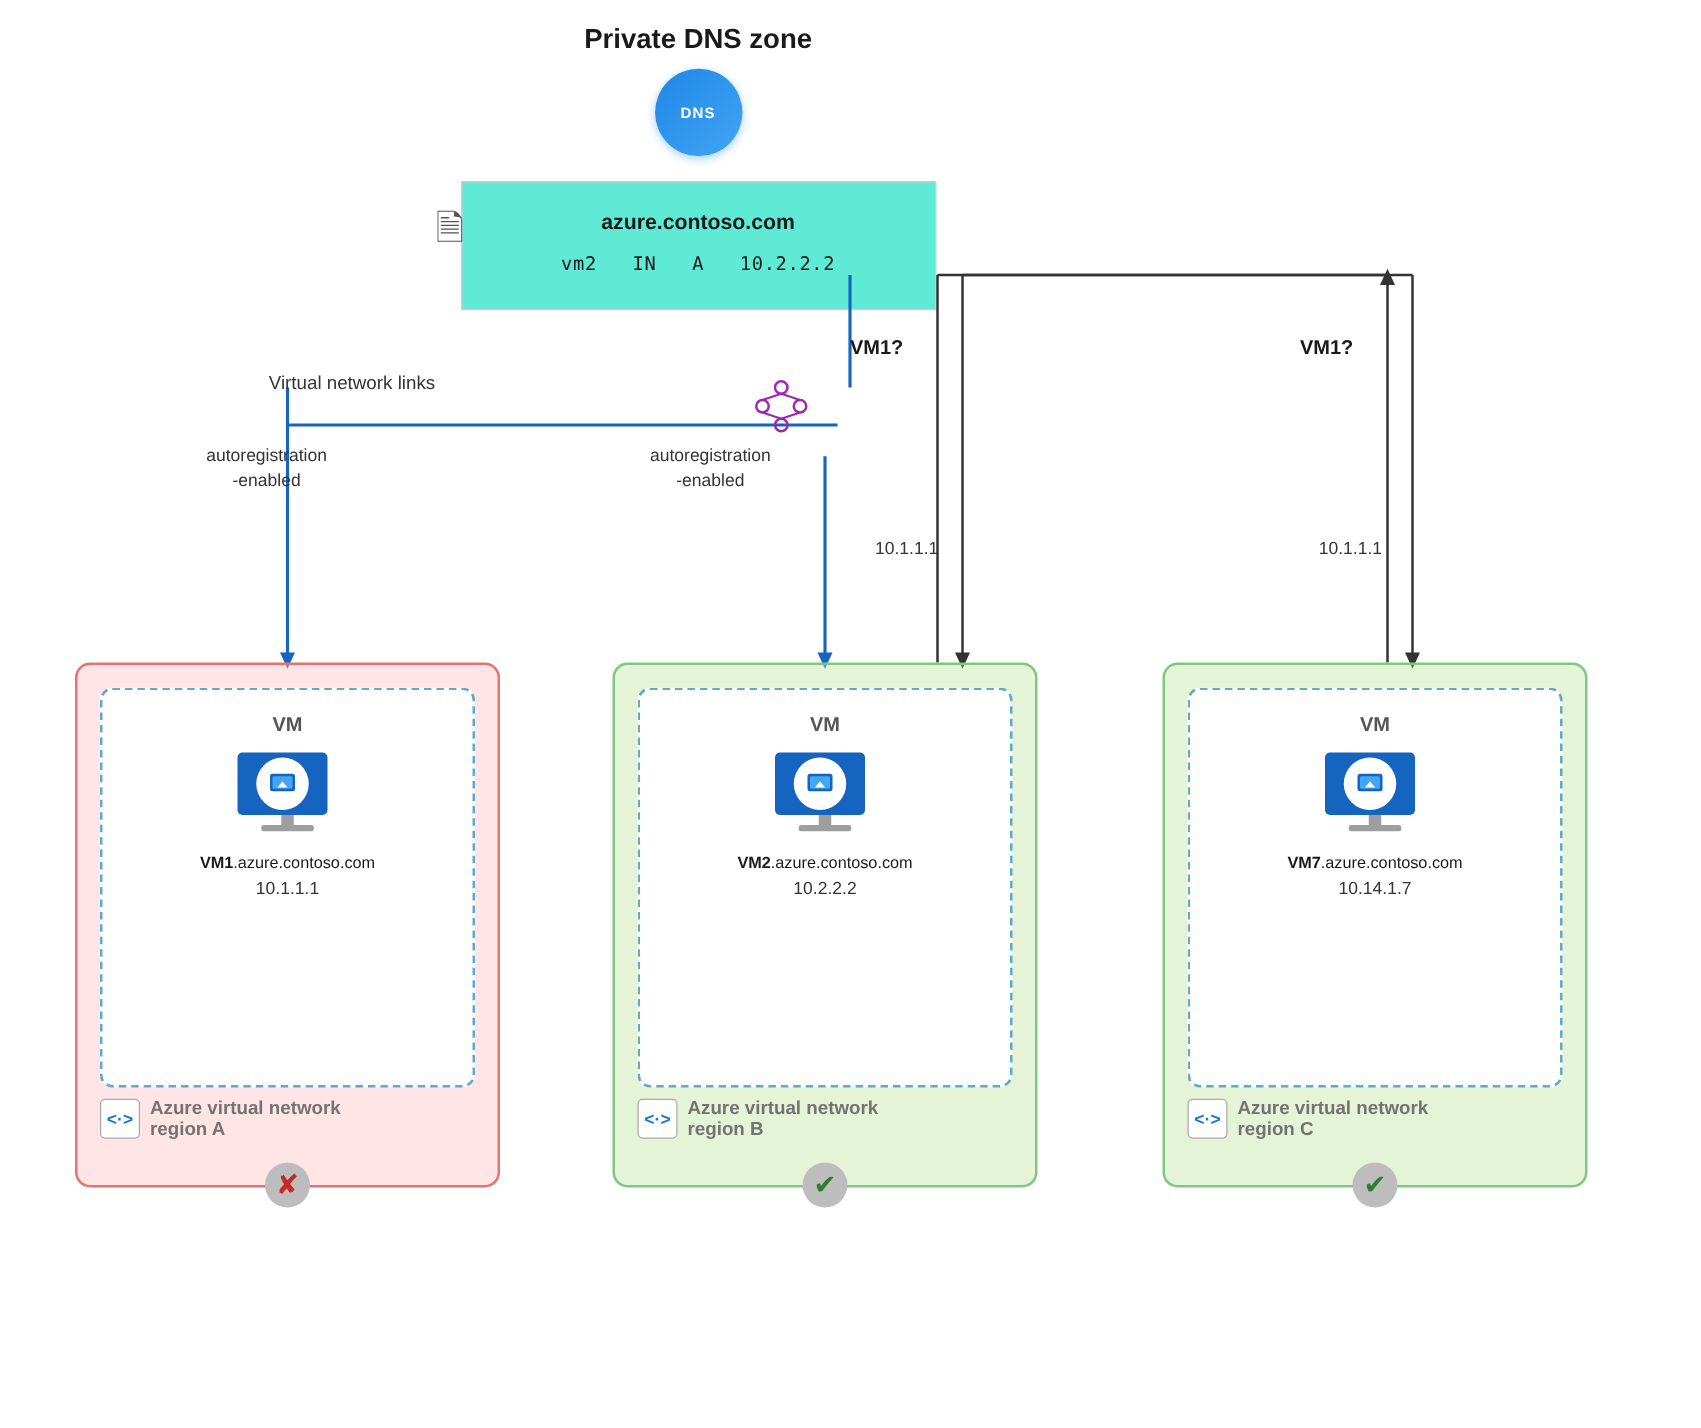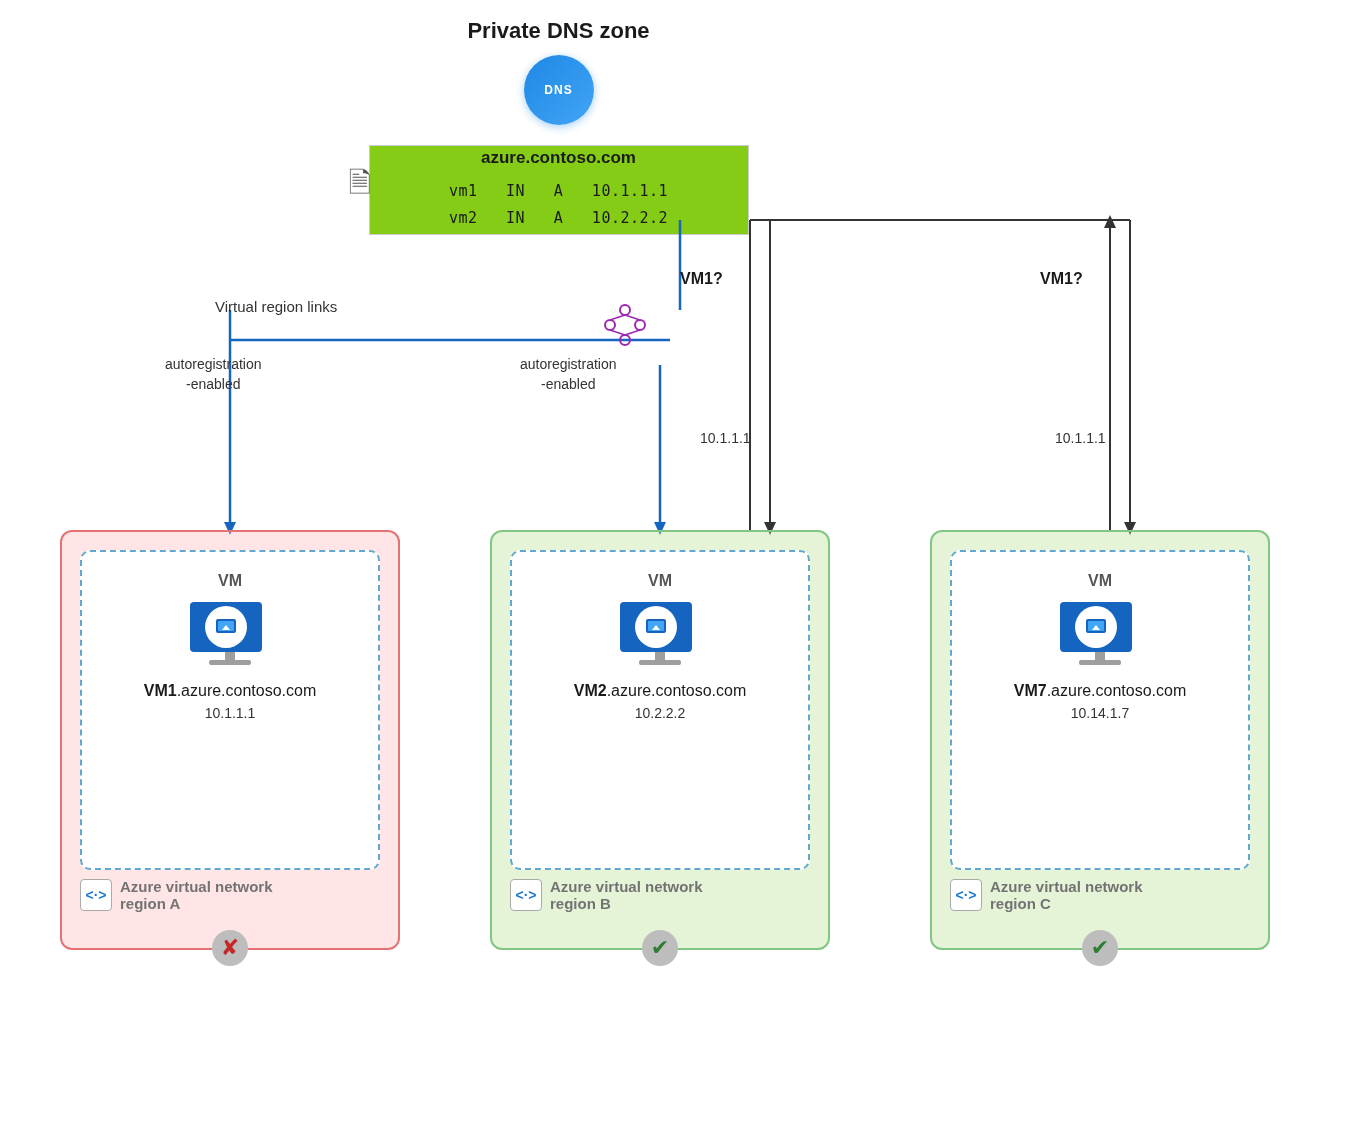--- a/index.html
+++ b/index.html
@@ -55,23 +55,23 @@
       box-shadow: 0 2px 8px rgba(30,136,229,0.4);
     }
 
     
     .dns-record-box {
       position: absolute;
       top: 145px;
       left: 50%;
       transform: translateX(-50%);
       width: 380px;
-      background: #84cc16;
+      background: #5eead4;
       border: 1px solid #ccc;
-      padding: 2px 20px;
+      padding: 22px 20px;
     }
 
     .dns-record-title {
       font-size: 17px;
       font-weight: 700;
       text-align: center;
       margin-bottom: 10px;
       color: #1a1a1a;
     }
 
@@ -246,21 +246,21 @@
 
     .vm-base {
       width: 40px;
       height: 5px;
       background: #9e9e9e;
       border-radius: 2px;
       margin: 0 auto;
     }
 
     .vm-name {
-      font-size: 16px;
+      font-size: 13px;
       color: #1a1a1a;
       text-align: center;
       margin-bottom: 5px;
     }
 
     .vm-name strong {
       font-weight: 700;
     }
 
     .vm-ip {
@@ -335,21 +335,20 @@
 
   <div class="dns-title">Private DNS zone</div>
 
   <div class="dns-icon">
     <div class="dns-circle">DNS</div>
   </div>
 
   <div class="dns-record-box">
     <div class="dns-record-title">azure.contoso.com</div>
     <div class="dns-record-entry">
-      <div>vm1 &nbsp; IN &nbsp; A &nbsp; 10.1.1.1</div>
       <div>vm2 &nbsp; IN &nbsp; A &nbsp; 10.2.2.2</div>
     </div>
   </div>
 
   <div class="doc-icon">🗎</div>
 
   <svg class="svg-overlay">
 
     <line x1="680" y1="220" x2="680" y2="310" stroke="#1565c0" stroke-width="2.5"></line>
 
@@ -370,21 +369,21 @@
     <line x1="1110" y1="530" x2="1110" y2="220" stroke="#333" stroke-width="2"></line>
     <polygon points="1110,215 1104,228 1116,228" fill="#333"></polygon>
 
     <line x1="1130" y1="220" x2="1130" y2="530" stroke="#333" stroke-width="2"></line>
     <polygon points="1130,535 1124,522 1136,522" fill="#333"></polygon>
 
     <line x1="770" y1="220" x2="1130" y2="220" stroke="#333" stroke-width="2"></line>
     <line x1="750" y1="220" x2="1110" y2="220" stroke="#333" stroke-width="2"></line>
   </svg>
 
-  <div class="vnet-links-label">Virtual region links</div>
+  <div class="vnet-links-label">Virtual network links</div>
 
   <div class="link-icon-svg">
     <svg width="50" height="50" viewBox="0 0 50 50">
       <circle cx="25" cy="10" r="5" fill="none" stroke="#9c27b0" stroke-width="2"></circle>
       <circle cx="40" cy="25" r="5" fill="none" stroke="#9c27b0" stroke-width="2"></circle>
       <circle cx="25" cy="40" r="5" fill="none" stroke="#9c27b0" stroke-width="2"></circle>
       <circle cx="10" cy="25" r="5" fill="none" stroke="#9c27b0" stroke-width="2"></circle>
       <line x1="25" y1="15" x2="40" y2="20" stroke="#9c27b0" stroke-width="1.5"></line>
       <line x1="40" y1="30" x2="25" y2="35" stroke="#9c27b0" stroke-width="1.5"></line>
       <line x1="25" y1="15" x2="10" y2="20" stroke="#9c27b0" stroke-width="1.5"></line>

